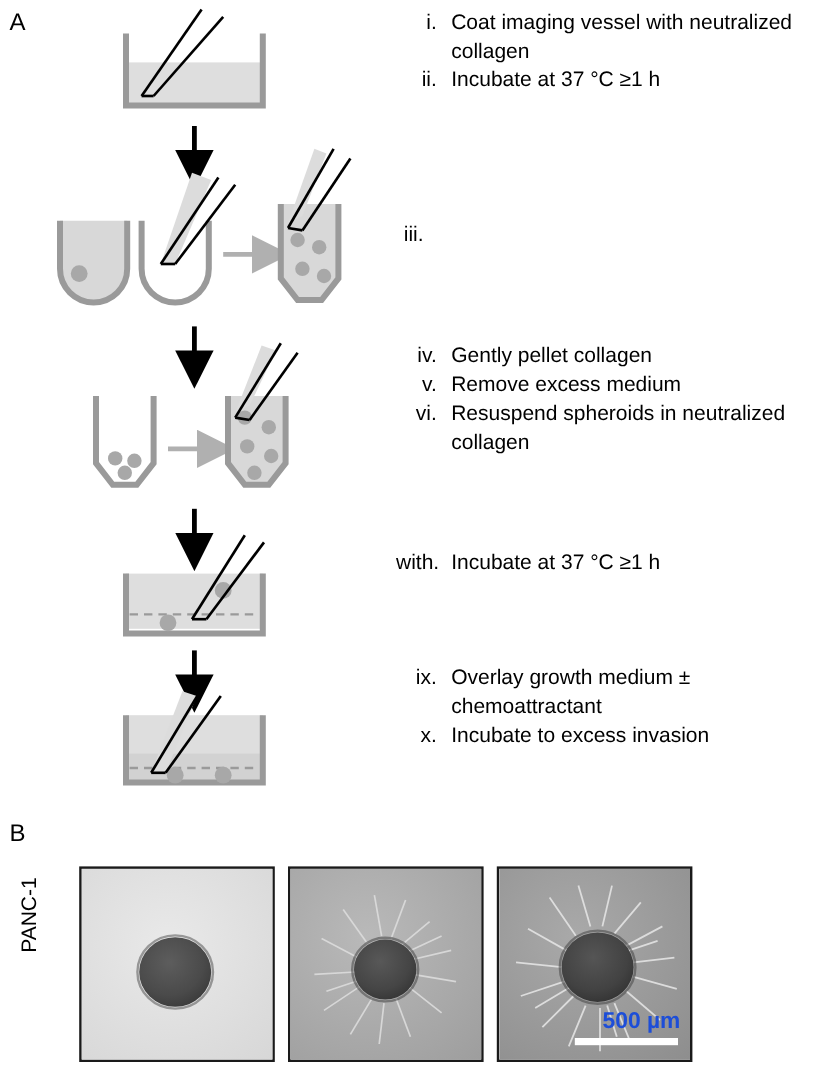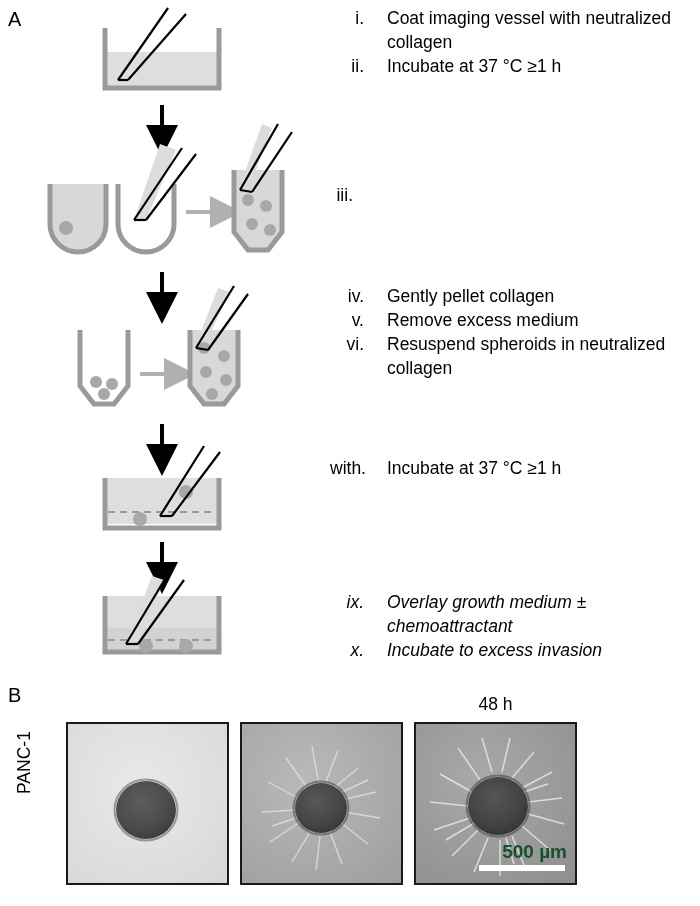--- a/index.html
+++ b/index.html
@@ -41,21 +41,21 @@
     display: flex;
     align-items: flex-start;
   }
   .step-num {
     width: 46px;
     flex: 0 0 46px;
     text-align: right;
     padding-right: 12px;
     box-sizing: border-box;
   }
-  .step-body { flex: 1 1 auto; margin-left: 11px; }
+  .step-body { flex: 1 1 auto; }
 
   
   #panel-b {
     position: absolute;
     left: 0;
     top: 684px;
     width: 700px;
     height: 222px;
   }
   .timepoint-label {
@@ -89,21 +89,21 @@
     right: 10px;
     bottom: 12px;
     width: 86px;
     height: 6px;
     background: #ffffff;
   }
   .scalebar-text {
     position: absolute;
     right: 8px;
     bottom: 20px;
-    color: #14532d;
+    color: #1d4ed8;
     font-size: 19px;
     font-weight: bold;
     white-space: nowrap;
   }
 </style>
 </head>
 <body>
 
 <div class="panel-label" id="panel-a-label">A</div>
 
@@ -258,38 +258,37 @@
   </div>
 </div>
 
 <div class="step-text-block" style="left:330px; top:456px; width:356px;">
   <div class="step-row">
     <div class="step-num">with.</div>
     <div class="step-body">Incubate at 37 °C ≥1 h</div>
   </div>
 </div>
 
-<div class="step-text-block" style="left:330px; top:590px; width:356px;font-style:italic;">
+<div class="step-text-block" style="left:330px; top:552px; width:356px;">
   <div class="step-row">
     <div class="step-num">ix.</div>
     <div class="step-body">Overlay growth medium ± chemoattractant</div>
   </div>
   <div class="step-row">
     <div class="step-num">x.</div>
     <div class="step-body">Incubate to excess invasion</div>
   </div>
 </div>
 
 <div class="panel-label" id="panel-b-label">B</div>
 
 <div id="panel-b">
   <div id="row-label">PANC-1</div>
 
   <div class="timepoint-label" style="left:66px; top:10px; width:163px;margin-top:33px;">0 h</div>
-  <div class="timepoint-label" style="left:414px; top:10px; width:163px;">48 h</div>
 
   <div class="micrograph" id="mg-0">
     <svg width="160" height="160" viewBox="0 0 160 160" xmlns="http://www.w3.org/2000/svg">
       <defs>
         <radialGradient id="bg0" cx="45%" cy="40%" r="85%">
           <stop offset="0%" stop-color="#e9e9e9"></stop>
           <stop offset="100%" stop-color="#d6d6d6"></stop>
         </radialGradient>
         <radialGradient id="sph0" cx="42%" cy="36%" r="68%">
           <stop offset="0%" stop-color="#5d5d5d"></stop>

